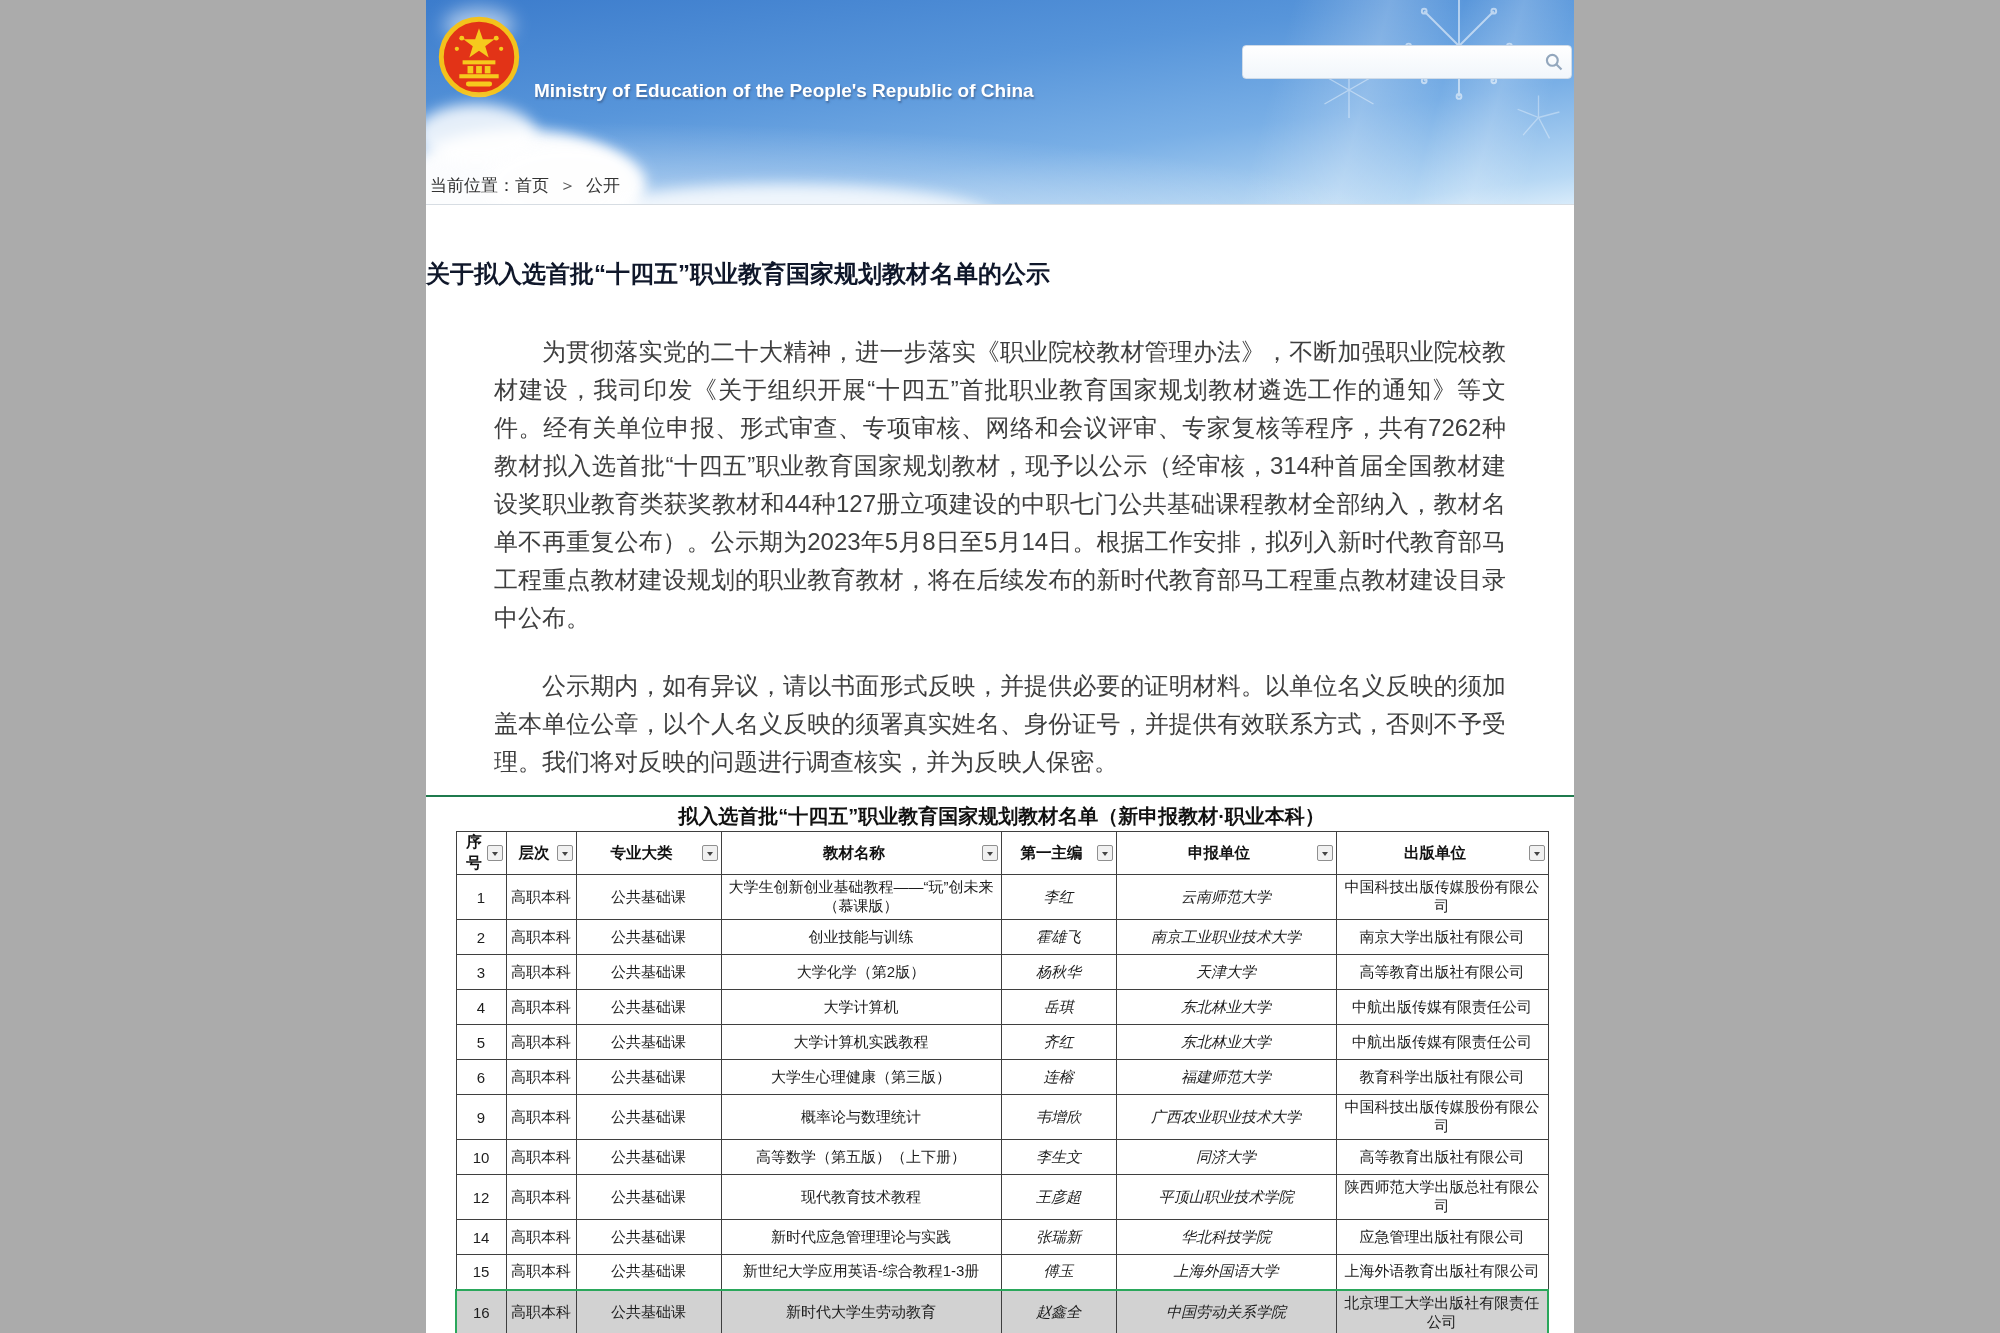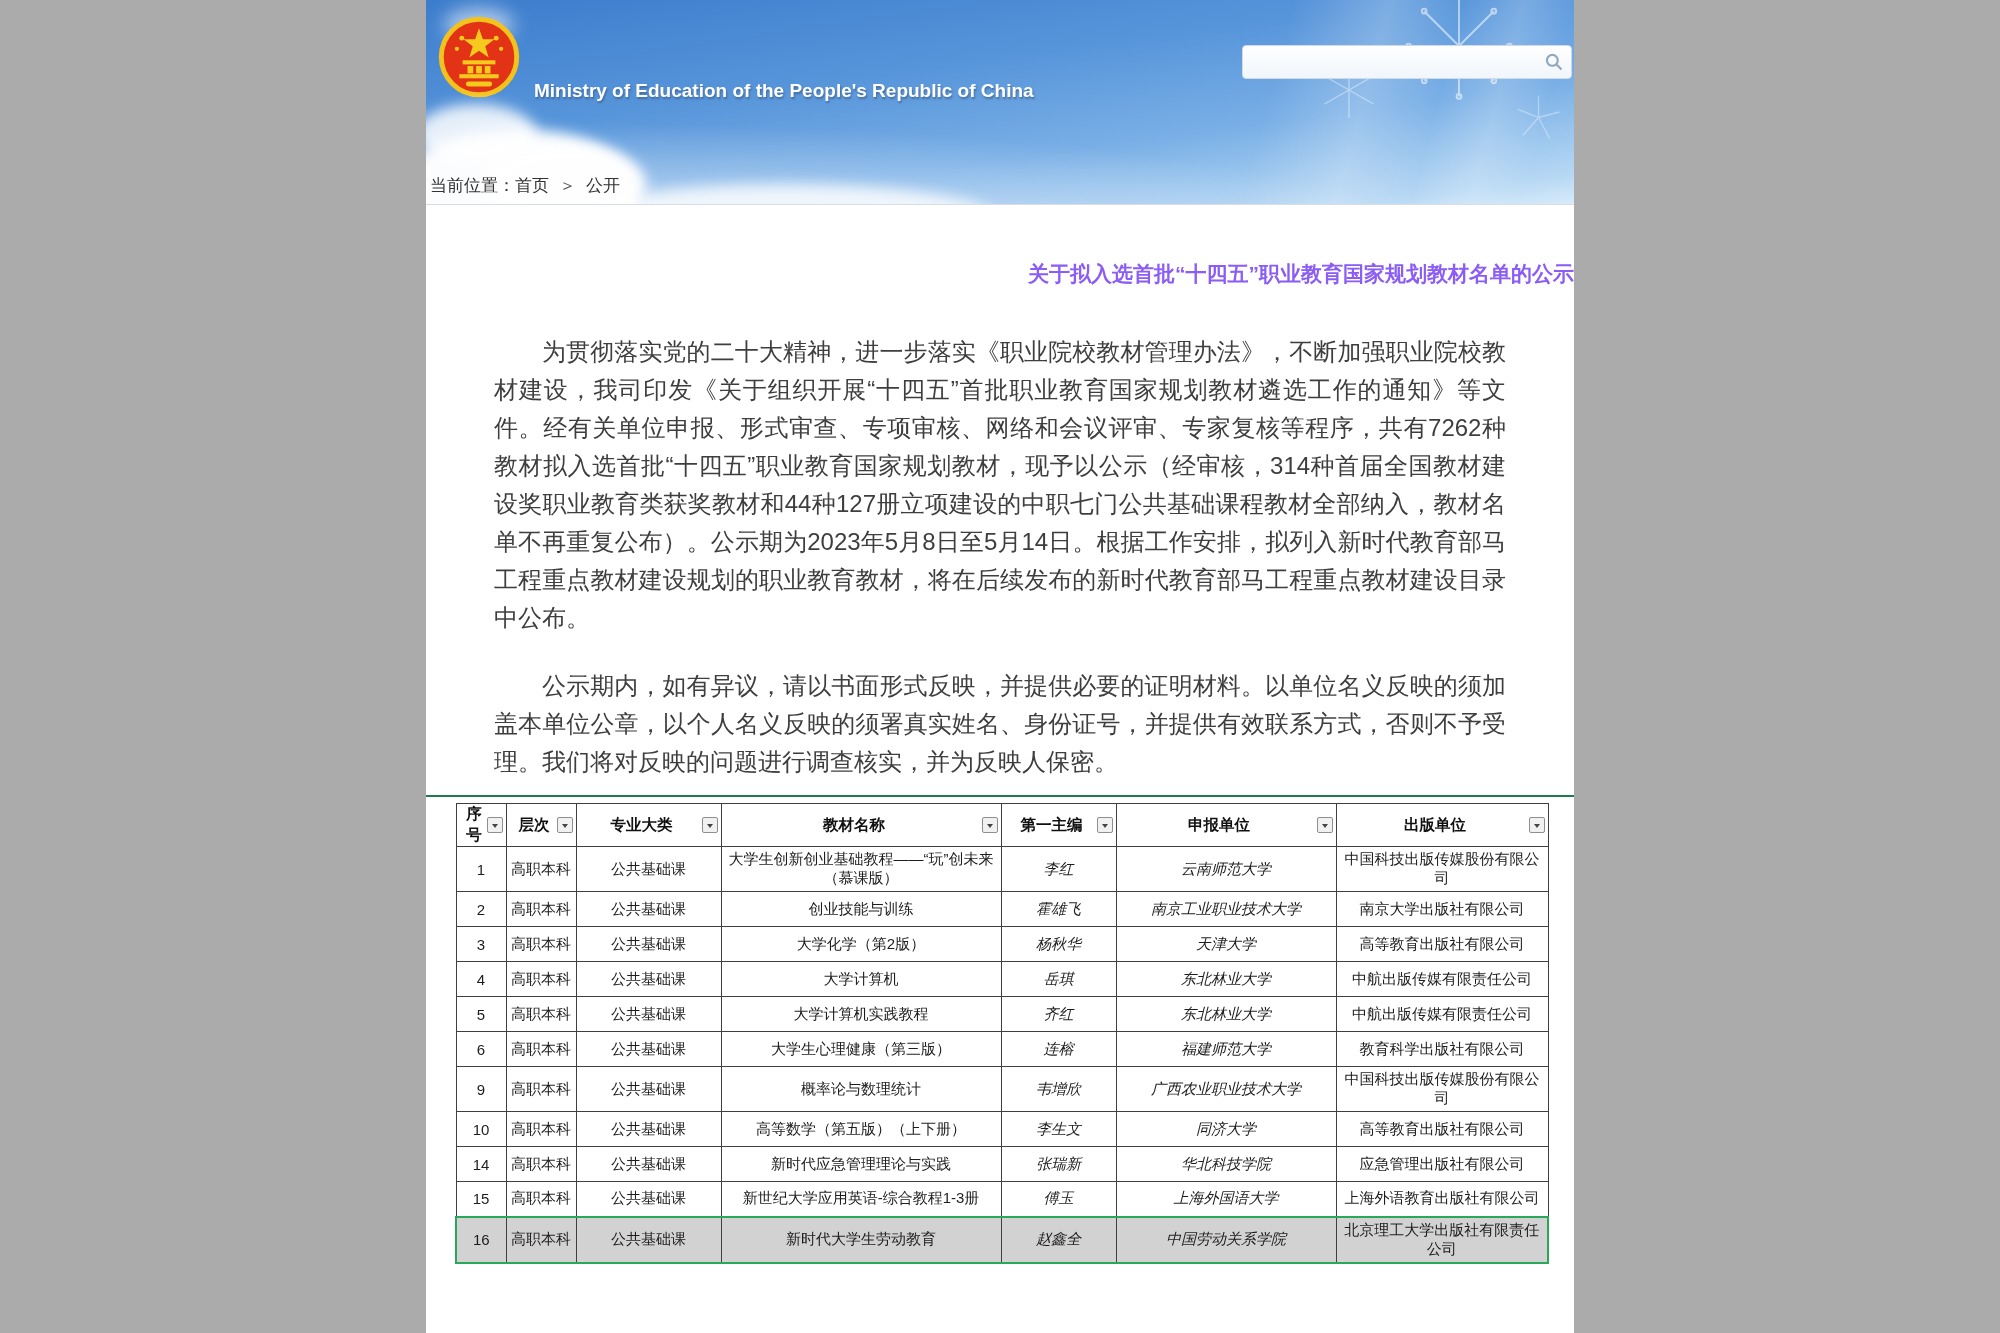--- a/index.html
+++ b/index.html
@@ -47,21 +47,21 @@
   .search input {
     flex:1; height:100%; border:0; outline:0; background:transparent; padding:0 8px; font-size:16px; color:#333;
   }
   .search-btn { width:34px; height:32px; border:0; background:transparent; cursor:pointer; display:flex; align-items:center; justify-content:center; }
   .crumb { position:absolute; left:4px; bottom:7px; font-size:17px; color:#333; }
   .crumb a { color:#333; text-decoration:none; }
   .crumb .sep { margin:0 10px; color:#555; }
 
   
   .doc { padding-top:52px; }
-  .doc-title { text-align:right; font-size:21px; font-weight:bold; color:#8b5cf6; line-height:34px; }
+  .doc-title { text-align:left; font-size:24px; font-weight:bold; color:#0f172a; line-height:34px; }
   .doc p {
     margin:0 68px; text-indent:2em; font-size:24px; line-height:38px; color:#3e3e3e;
     text-align:justify; font-family:"Liberation Sans","DejaVu Sans",sans-serif;
   }
   .doc p.p1 { margin-top:42px; }
   .doc p.p2 { margin-top:30px; }
   .green-rule { margin-top:14px; border:0; border-top:2px solid #1f7a4d; width:100%; }
 
   
   .sheet { margin:6px 26px 0 29px; }
@@ -174,20 +174,21 @@
     </div>
   </div>
 
   <div class="doc">
     <div class="doc-title">关于拟入选首批“十四五”职业教育国家规划教材名单的公示</div>
     <p class="p1">为贯彻落实党的二十大精神，进一步落实《职业院校教材管理办法》，不断加强职业院校教材建设，我司印发《关于组织开展“十四五”首批职业教育国家规划教材遴选工作的通知》等文件。经有关单位申报、形式审查、专项审核、网络和会议评审、专家复核等程序，共有7262种教材拟入选首批“十四五”职业教育国家规划教材，现予以公示（经审核，314种首届全国教材建设奖职业教育类获奖教材和44种127册立项建设的中职七门公共基础课程教材全部纳入，教材名单不再重复公布）。公示期为2023年5月8日至5月14日。根据工作安排，拟列入新时代教育部马工程重点教材建设规划的职业教育教材，将在后续发布的新时代教育部马工程重点教材建设目录中公布。</p>
     <p class="p2">公示期内，如有异议，请以书面形式反映，并提供必要的证明材料。以单位名义反映的须加盖本单位公章，以个人名义反映的须署真实姓名、身份证号，并提供有效联系方式，否则不予受理。我们将对反映的问题进行调查核实，并为反映人保密。</p>
     <hr class="green-rule">
 
     <div class="sheet">
+      <div class="sheet-title">拟入选首批“十四五”职业教育国家规划教材名单（新申报教材·职业本科）</div>
       <table class="grid">
         <colgroup>
           <col style="width:50px">
             <col style="width:70px">
             <col style="width:145px">
             <col style="width:280px">
           <col style="width:115px">
             <col style="width:220px">
             <col style="width:212px">
         </colgroup>
@@ -278,20 +279,29 @@
               <td class="c-no">10</td>
               <td class="c-level">高职本科</td>
               <td class="c-cat">公共基础课</td>
               <td class="c-name">高等数学（第五版）（上下册）</td>
               <td class="c-editor">李生文</td>
               <td class="c-org">同济大学</td>
               <td class="c-pub">高等教育出版社有限公司</td>
             </tr>
 
 
+            <tr>
+              <td class="c-no">12</td>
+              <td class="c-level">高职本科</td>
+              <td class="c-cat">公共基础课</td>
+              <td class="c-name">现代教育技术教程</td>
+              <td class="c-editor">王彦超</td>
+              <td class="c-org">平顶山职业技术学院</td>
+              <td class="c-pub">陕西师范大学出版总社有限公司</td>
+            </tr>
 
             <tr>
               <td class="c-no">14</td>
               <td class="c-level">高职本科</td>
               <td class="c-cat">公共基础课</td>
               <td class="c-name">新时代应急管理理论与实践</td>
               <td class="c-editor">张瑞新</td>
               <td class="c-org">华北科技学院</td>
               <td class="c-pub">应急管理出版社有限公司</td>
             </tr>

